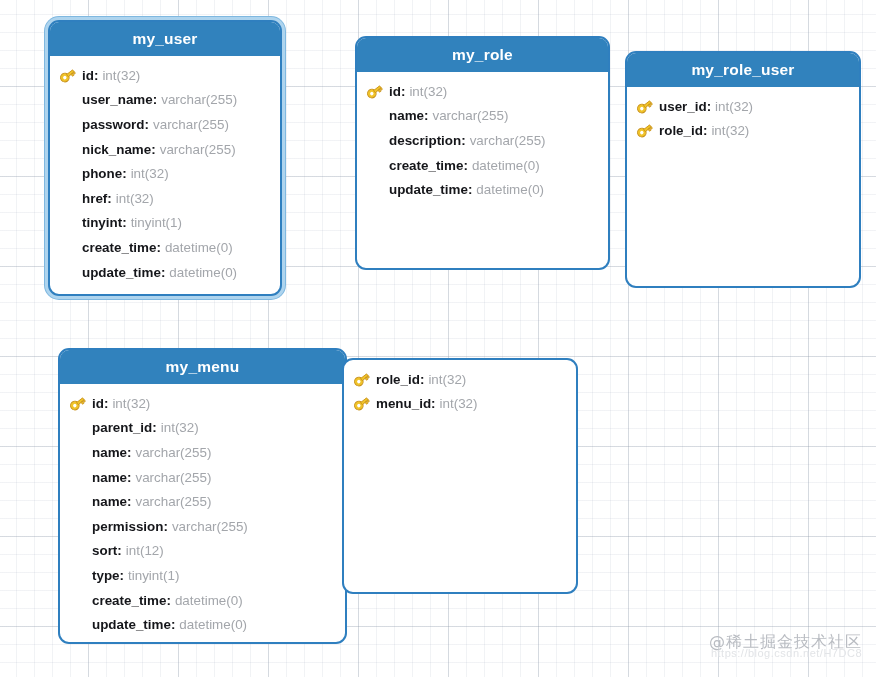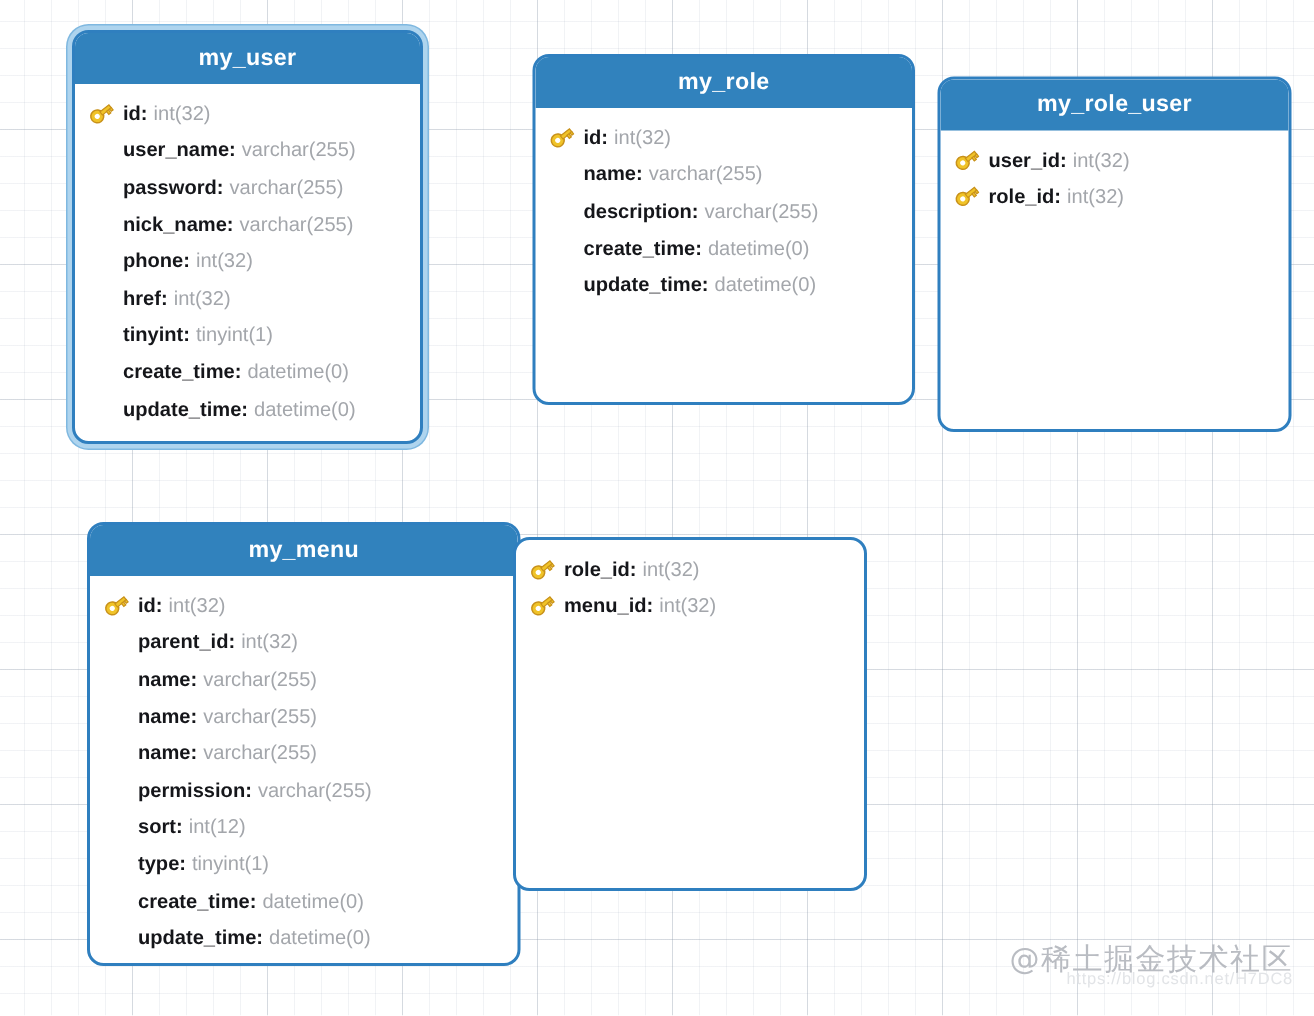--- a/index.html
+++ b/index.html
@@ -108,21 +108,21 @@
   
   #watermark {
     position: absolute;
     right: 14px;
     bottom: 18px;
     text-align: right;
     pointer-events: none;
     user-select: none;
   }
   #watermark .wm-main {
-    font-size: 20px;
+    font-size: 16px;
     color: #b9bcc2;
     font-family: "DejaVu Sans", "Liberation Sans", sans-serif;
     letter-spacing: 1px;
     white-space: nowrap;
   }
   #watermark .wm-url {
     margin-top: -6px;
     font-size: 11px;
     color: #e2e4e7;
     font-family: "Liberation Sans", sans-serif;

